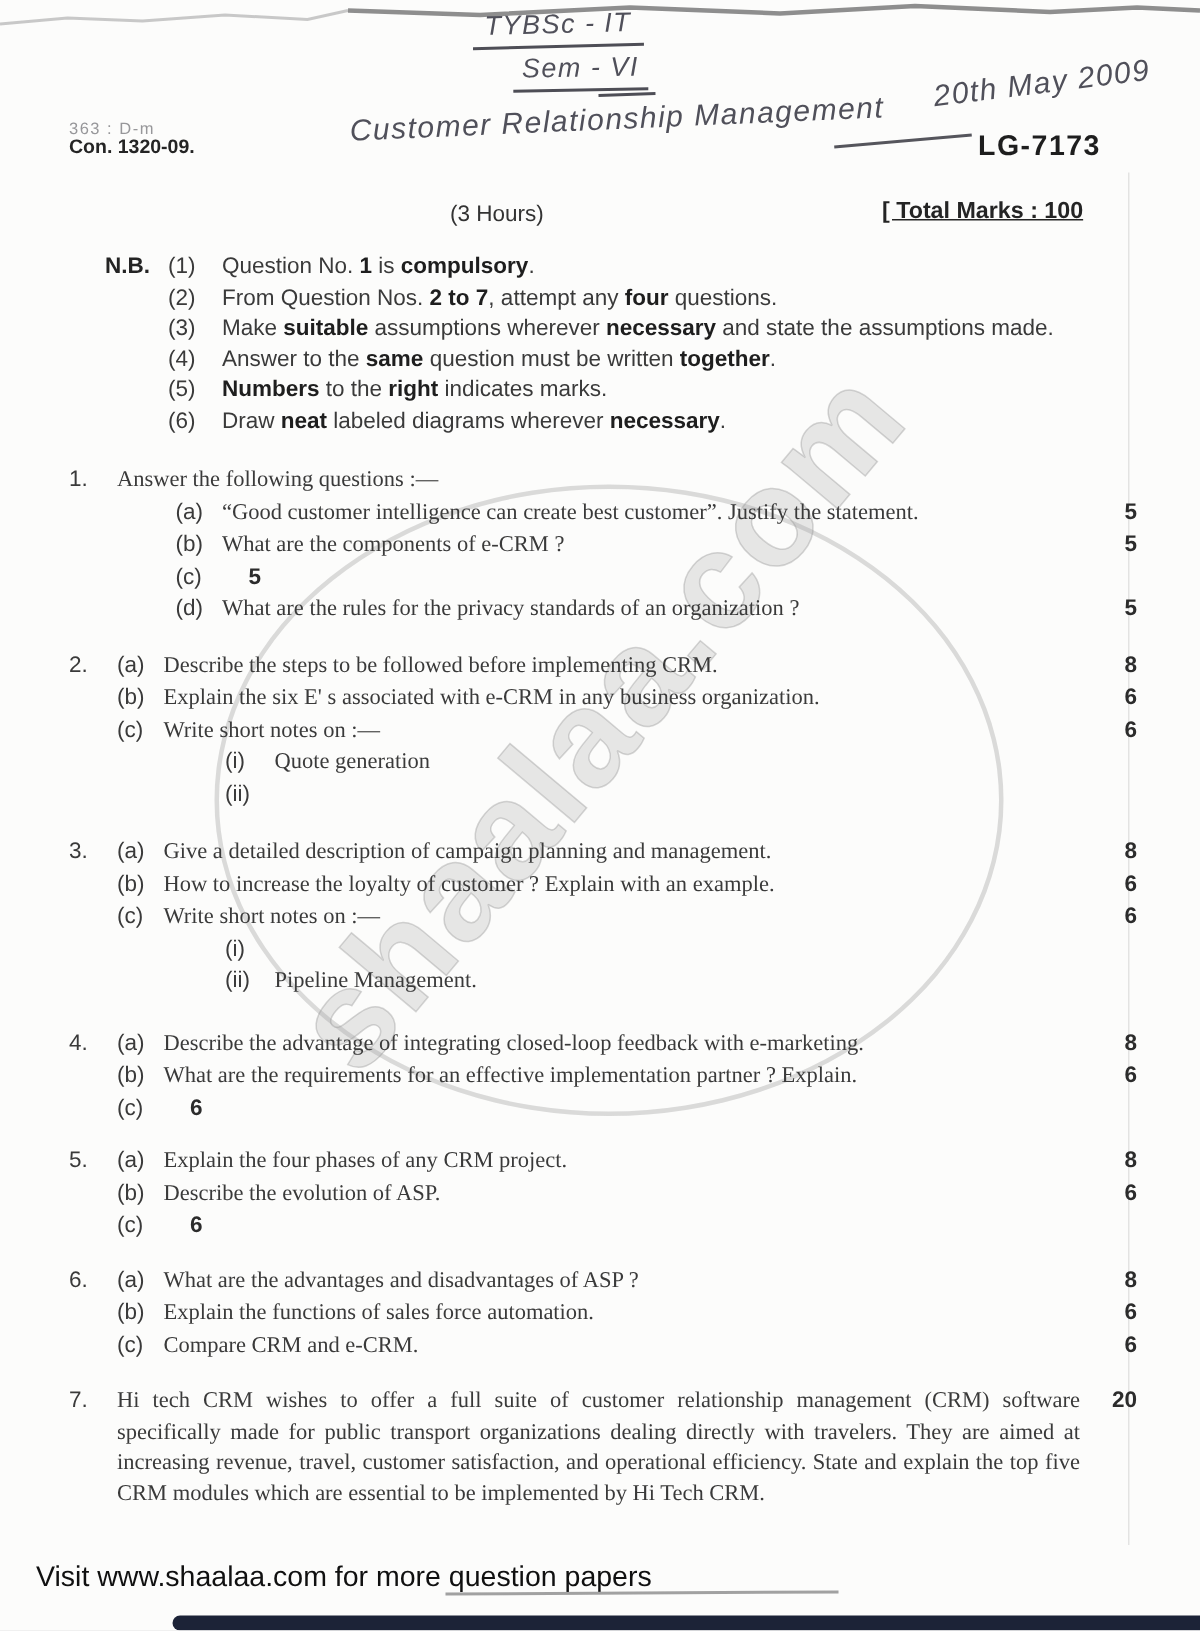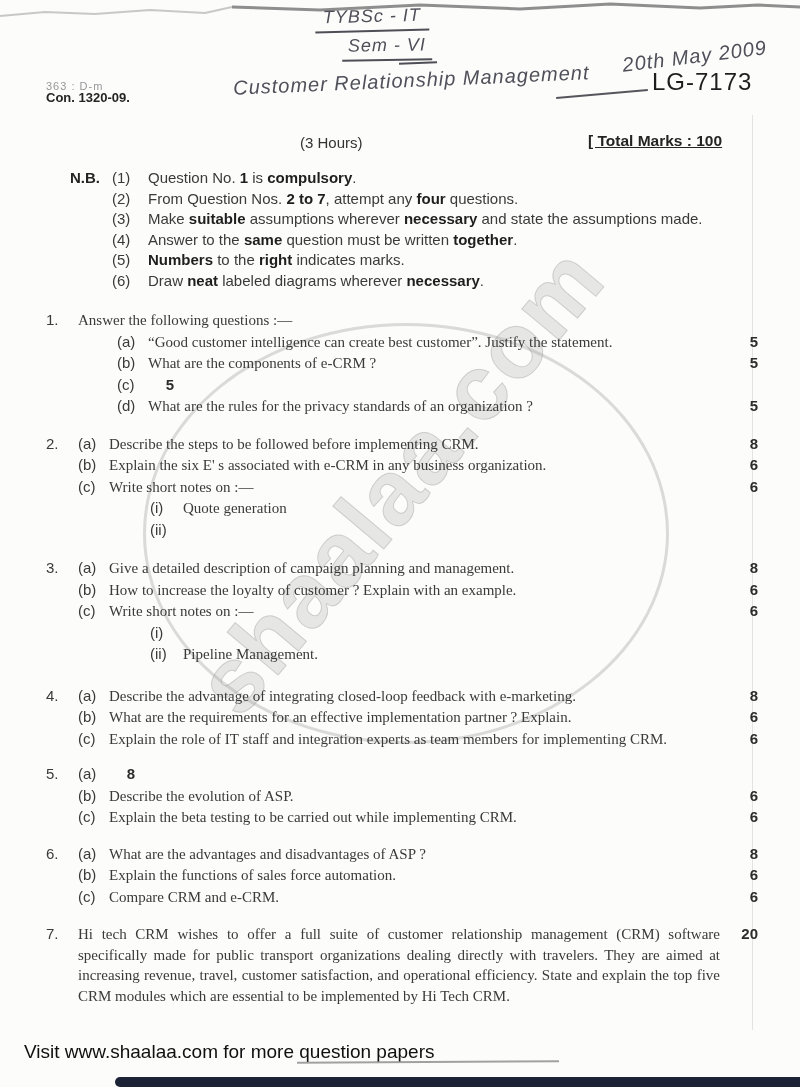--- a/index.html
+++ b/index.html
@@ -26,21 +26,21 @@
   .hw{position:absolute;font-style:italic;color:#50505a;letter-spacing:1px;}
   .hw1{left:315px;top:6px;font-size:18px;border-bottom:2px solid #4e4e56;padding:0 8px 3px 8px;transform:rotate(-1.5deg);}
   .hw2{left:342px;top:35px;font-size:18px;border-bottom:2px solid #4e4e56;padding:0 6px 3px 6px;transform:rotate(-1deg);}
   .hw2-underline{position:absolute;left:399px;top:62px;width:38px;height:2px;background:#4e4e56;transform:rotate(-2deg);}
   .hw-date{left:622px;top:46px;font-size:20px;transform:rotate(-7deg);}
   .hw-subject{left:233px;top:70px;font-size:20px;transform:rotate(-2.5deg);white-space:nowrap;}
   .hw-strike{position:absolute;left:556px;top:93px;width:92px;height:2px;background:#55555c;transform:rotate(-5deg);}
   
   .serial{position:absolute;left:46px;top:76px;font-size:11px;color:#97979a;letter-spacing:1px;}
   .con-no{position:absolute;left:46px;top:88px;font-size:13px;font-weight:700;color:#242424;}
-  .paper-code{position:absolute;left:652px;top:72px;font-size:24px;font-weight:400;color:#1e1e1e;letter-spacing:1px;}
+  .paper-code{position:absolute;left:652px;top:88px;font-size:19px;font-weight:700;color:#1e1e1e;letter-spacing:1px;}
   .hours{position:absolute;left:300px;top:133px;width:190px;text-align:left;color:#333;}
   .total-marks{position:absolute;left:588px;top:131px;font-weight:700;color:#242424;font-size:15.5px;text-decoration:underline;}
   
   .nb{position:absolute;left:70px;top:168px;width:672px;}
   .nb-label{position:absolute;left:0;top:0;font-weight:700;color:#242424;}
   .nbrow{display:flex;padding-left:42px;}
   .nbnum{width:36px;flex:none;}
   .nbtext{flex:1;}
   
   .questions{position:absolute;left:46px;top:309px;width:712px;}
@@ -237,40 +237,39 @@
         </div>
         <div class="prow">
           <span class="qno"></span>
           <span class="plabel">(b)</span>
           <span class="ptext">What are the requirements for an effective implementation partner ?  Explain.</span>
           <span class="pmarks">6</span>
         </div>
         <div class="prow">
           <span class="qno"></span>
           <span class="plabel">(c)</span>
-          <span class="ptext">Explain the role of IT staff and integration experts as team members for implementing CRM.</span>
           <span class="pmarks">6</span>
         </div>
       </section>
       <section class="question">
         <div class="prow">
           <span class="qno">5.</span>
           <span class="plabel">(a)</span>
+          <span class="ptext">Explain the four phases of any CRM project.</span>
           <span class="pmarks">8</span>
         </div>
         <div class="prow">
           <span class="qno"></span>
           <span class="plabel">(b)</span>
           <span class="ptext">Describe the evolution of ASP.</span>
           <span class="pmarks">6</span>
         </div>
         <div class="prow">
           <span class="qno"></span>
           <span class="plabel">(c)</span>
-          <span class="ptext">Explain the beta testing to be carried out while implementing CRM.</span>
           <span class="pmarks">6</span>
         </div>
       </section>
       <section class="question">
         <div class="prow">
           <span class="qno">6.</span>
           <span class="plabel">(a)</span>
           <span class="ptext">What are the advantages and disadvantages of ASP ?</span>
           <span class="pmarks">8</span>
         </div>

